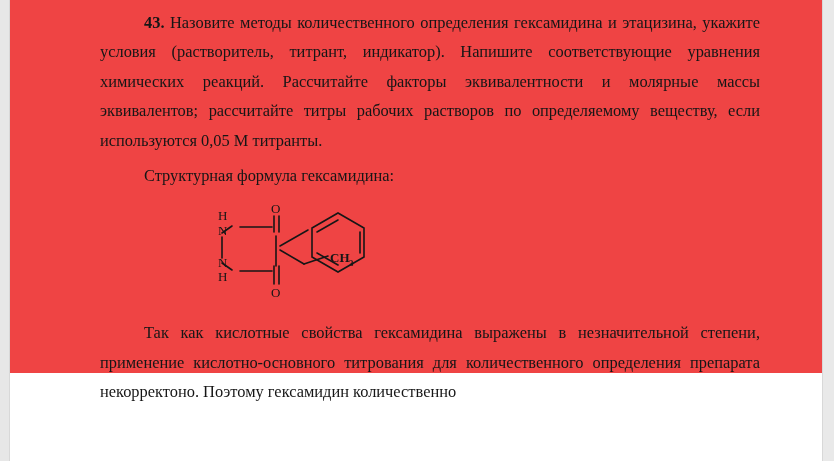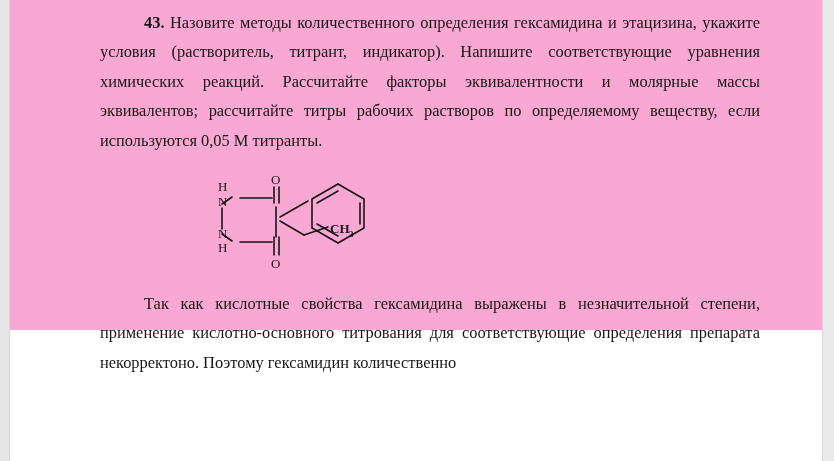--- a/index.html
+++ b/index.html
@@ -10,22 +10,22 @@
   body {
     width: 834px;
     height: 461px;
     overflow: hidden;
     font-family: "Liberation Serif", serif;
     color: #1a1a1a;
   }
   .page {
     position: relative;
     width: 834px;
-    height: 330px;
-    background: #f9a8d4;
+    height: 373px;
+    background: #ef4444;
     box-sizing: border-box;
   }
   .edge-left {
     position: absolute;
     left: 0; top: 0;
     width: 9px; height: 461px;
     background: #e7e7e7;
     border-right: 1px solid #d8d8d8;
   }
   .edge-right {
@@ -79,20 +79,21 @@
 
   <div class="content">
 
     <p class="body-text indent"><span class="q-num">43.</span> <span>Назовите методы количественного определения гексамидина и этацизина, укажите условия (растворитель, титрант, индикатор). Напишите соответствующие уравнения химических реакций. Рассчитайте факторы эквивалентности и молярные массы эквивалентов; рассчитайте титры рабочих растворов по определяемому веществу, если используются 0,05 М титранты.</span></p>
 
     <div class="spacer-sm"></div>
 
 
     <div class="spacer-sm"></div>
 
+    <p class="body-text indent">Структурная формула гексамидина:</p>
 
     <div class="structure">
       <svg width="260" height="118" viewBox="0 0 260 118" xmlns="http://www.w3.org/2000/svg">
         <g stroke="#161616" stroke-width="1.6" fill="none" stroke-linecap="round">
 
           <line x1="44" y1="26" x2="34" y2="33"></line>
           <line x1="34" y1="37" x2="34" y2="58"></line>
           <line x1="34" y1="63" x2="44" y2="70"></line>
           <line x1="52" y1="71" x2="84" y2="71"></line>
           <line x1="88" y1="66" x2="88" y2="36"></line>
@@ -122,16 +123,16 @@
           <text x="30" y="67">N</text>
           <text x="30" y="81">H</text>
           <text x="83" y="13">O</text>
           <text x="83" y="97">O</text>
           <text x="142" y="62" font-size="13" font-weight="bold">CH</text>
           <text x="161" y="66" font-size="9" font-weight="bold">3</text>
         </g>
       </svg>
     </div>
 
-    <p class="body-text indent after-structure">Так как кислотные свойства гексамидина выражены в незначительной степени, применение кислотно-основного титрования для соответствующие определения препарата некорректоно. Поэтому гексамидин количественно</p>
+    <p class="body-text indent after-structure">Так как кислотные свойства гексамидина выражены в незначительной степени, применение кислотно-основного титрования для количественного определения препарата некорректоно. Поэтому гексамидин количественно</p>
 
   </div>
 </div>
 
 </body></html>

